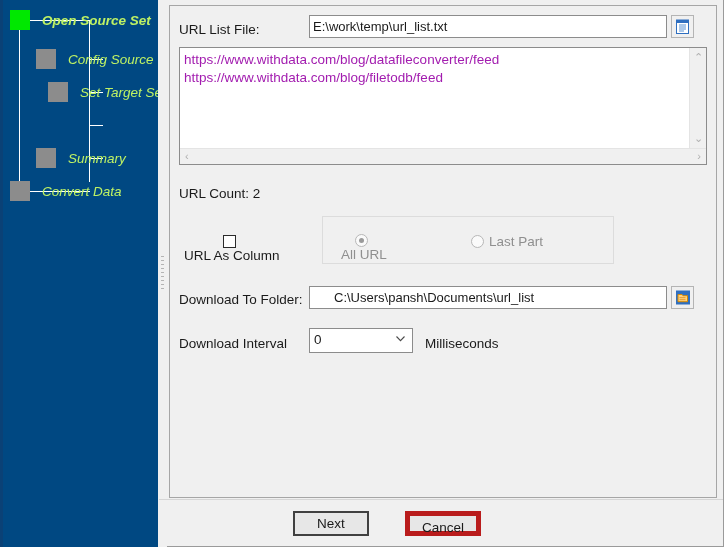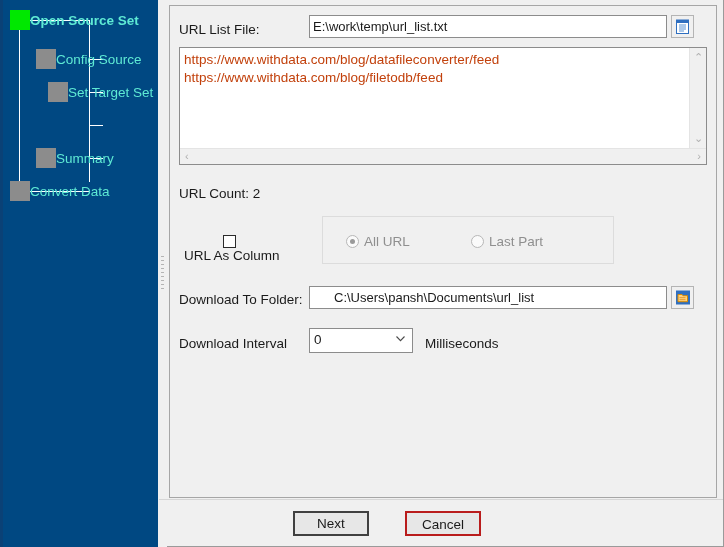--- a/index.html
+++ b/index.html
@@ -58,23 +58,25 @@
   .node-box {
     width: 20px;
     height: 20px;
     background: #8c8c8c;
     flex: 0 0 auto;
   }
   .node-box.active {
     background: #00e800;
   }
   .node-label {
-    color: #5eead4;
+    margin-left: 12px;
+    color: #bef264;
     font-size: 13.5px;
     white-space: nowrap;
+    font-style: italic;
   }
   .node-label.bold {
     font-weight: bold;
   }
 
   
   #splitter {
     position: absolute;
     left: 158px;
     top: 0;
@@ -157,21 +159,21 @@
   #url-text {
     position: absolute;
     left: 0; top: 0;
     width: 509px;
     height: 100px;
     box-sizing: border-box;
     padding: 3px 4px;
     background: #ffffff;
     font-family: "Liberation Sans", sans-serif;
     font-size: 13.5px;
-    color: #c2410c;
+    color: #a21caf;
     line-height: 18px;
     overflow: hidden;
     white-space: pre;
   }
   .vscroll {
     position: absolute;
     right: 0; top: 0;
     width: 17px;
     height: 100px;
     background: #f0f0f0;
@@ -294,21 +296,21 @@
     height: 47px;
     background: #f0f0f0;
     border-top: 1px solid #d6d6d6;
     box-sizing: border-box;
   }
   .dlg-btn {
     position: absolute;
     box-sizing: border-box;
     height: 25px;
     background: #e7e7e7;
-    border: 2px solid #b91c1c;
+    border: 5px solid #b91c1c;
     font-family: "Liberation Sans", sans-serif;
     font-size: 13.5px;
     color: #1a1a1a;
     text-align: center;
     line-height: 23px;
     cursor: pointer;
   }
   .dlg-btn.focused {
     border: 2px solid #404040;
     background: #e7e7e7;
@@ -395,21 +397,21 @@
     </div>
 
     <div class="row-label" style="left:9px; top:180px;">URL Count: 2</div>
 
     <div class="checkbox-row" style="left:9px; top:229px;flex-direction:column;">
       <div class="cb-box"></div>
       <div class="cb-label">URL As Column</div>
     </div>
 
     <div id="radio-group">
-      <div class="radio-item" style="left:23px;">
+      <div class="radio-item" style="left:13px;flex-direction:column;">
         <div class="rb-circle checked"></div>
         <div class="rb-label">All URL</div>
       </div>
       <div class="radio-item" style="left:148px;">
         <div class="rb-circle"></div>
         <div class="rb-label">Last Part</div>
       </div>
     </div>
 
     <div class="row-label" style="left:9px; top:286px;">Download To Folder:</div>

